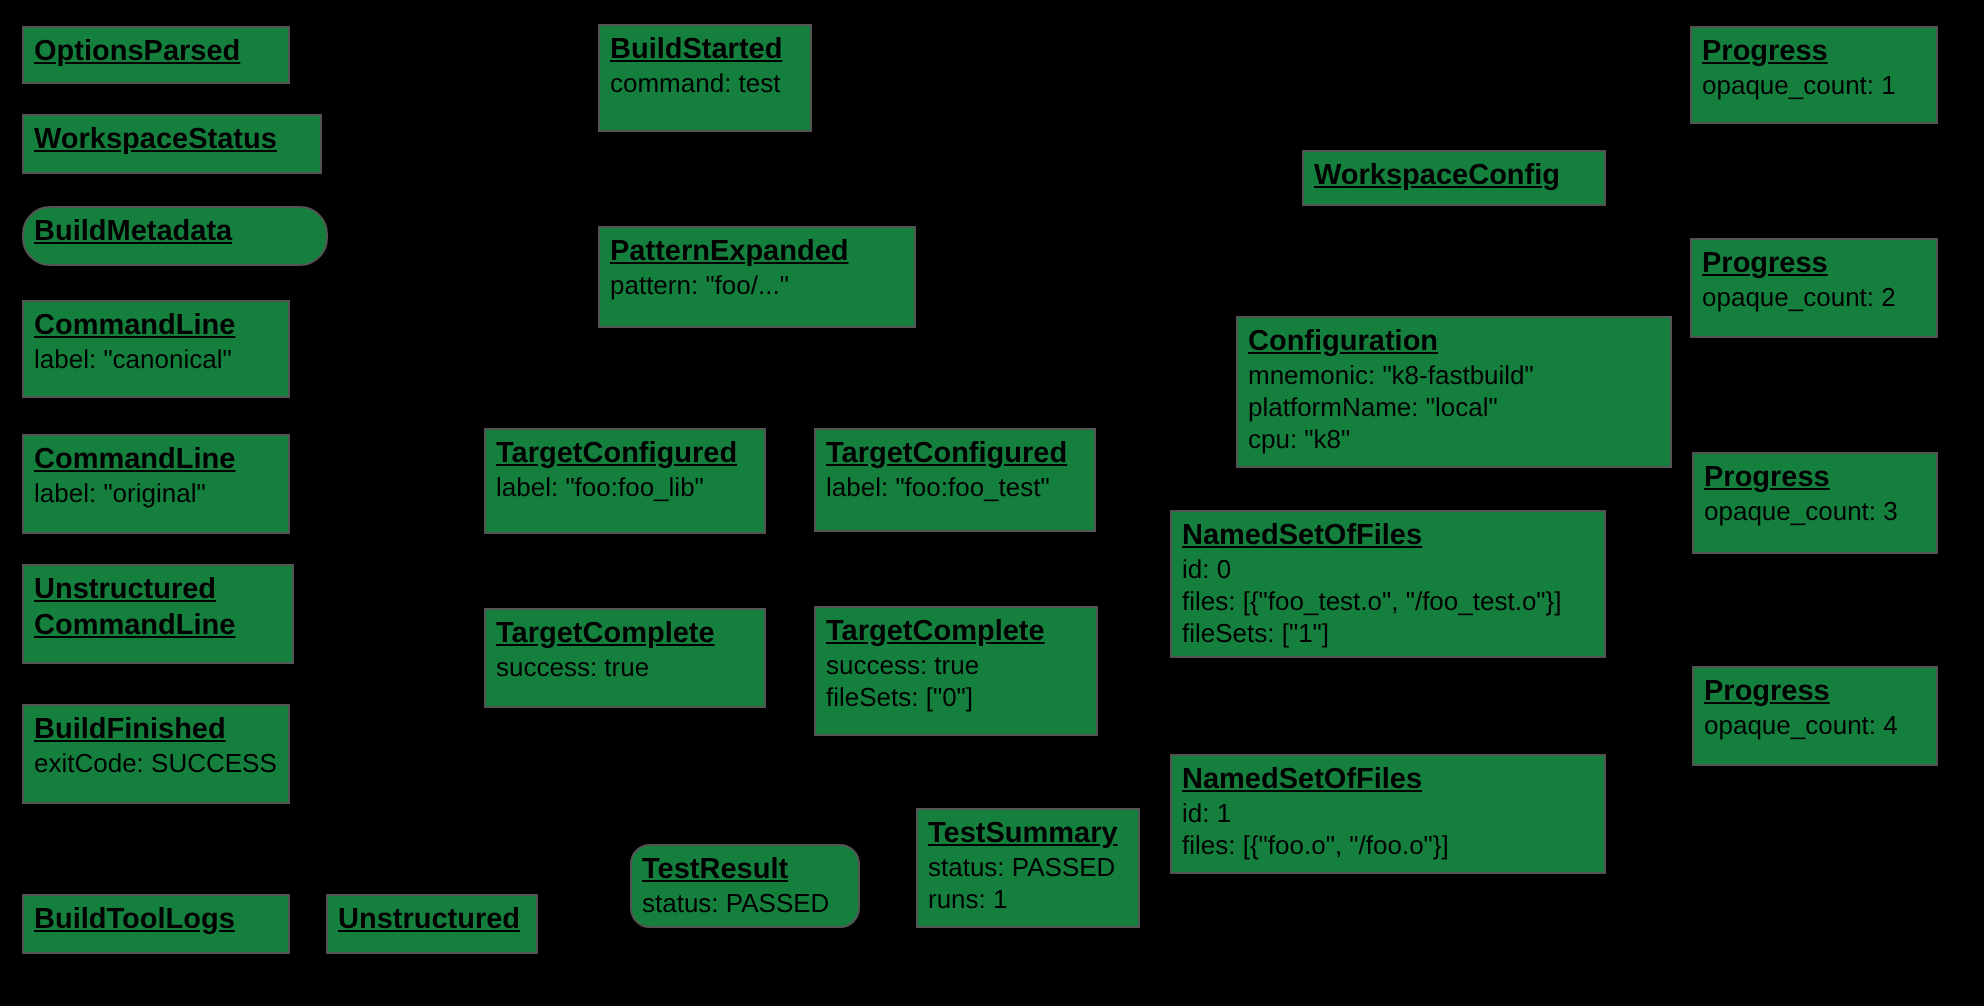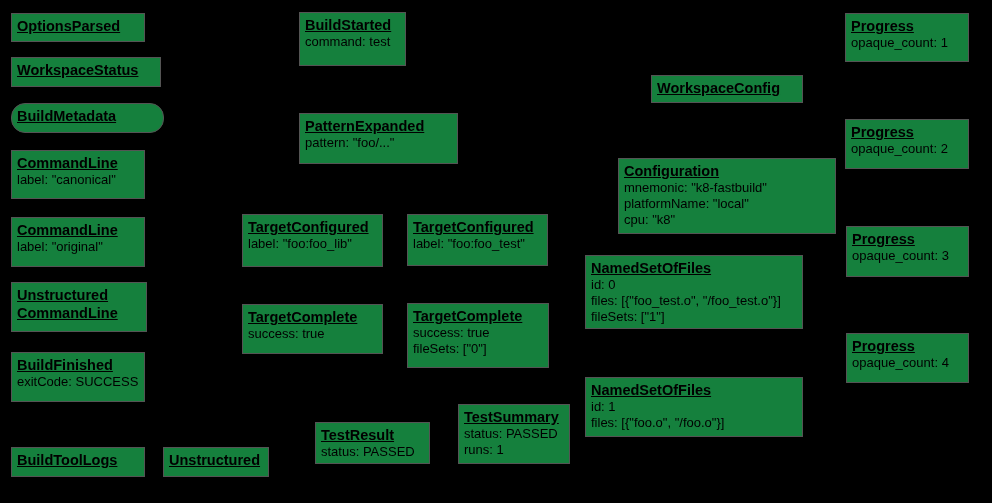--- a/index.html
+++ b/index.html
@@ -44,21 +44,21 @@
   .n5  { left: 11px;  top: 282px; width: 136px; height: 50px; }
   .n6  { left: 11px;  top: 352px; width: 134px; height: 50px; }
   .n7  { left: 11px;  top: 447px; width: 134px; height: 30px; }
   .n8  { left: 163px; top: 447px; width: 106px; height: 30px; }
   .n9  { left: 299px; top: 12px;  width: 107px; height: 54px; }
   .n10 { left: 299px; top: 113px; width: 159px; height: 51px; }
   .n11 { left: 242px; top: 214px; width: 141px; height: 53px; }
   .n12 { left: 407px; top: 214px; width: 141px; height: 52px; }
   .n13 { left: 242px; top: 304px; width: 141px; height: 50px; }
   .n14 { left: 407px; top: 303px; width: 142px; height: 65px; }
-  .n15 { left: 315px; top: 422px; width: 115px; height: 42px; }
+  .n15 { left: 315px; top: 422px; width: 115px; height: 42px; border-radius: 10px; }
   .n16 { left: 458px; top: 404px; width: 112px; height: 60px; }
   .n17 { left: 651px; top: 75px;  width: 152px; height: 28px; }
   .n18 { left: 585px; top: 158px; width: 218px; height: 76px; margin-left: 33px; }
   .n19 { left: 585px; top: 255px; width: 218px; height: 74px; }
   .n20 { left: 585px; top: 377px; width: 218px; height: 60px; }
   .n21 { left: 845px; top: 13px;  width: 124px; height: 49px; }
   .n22 { left: 845px; top: 119px; width: 124px; height: 50px; }
   .n23 { left: 846px; top: 226px; width: 123px; height: 51px; }
   .n24 { left: 846px; top: 333px; width: 123px; height: 50px; }
 </style>

